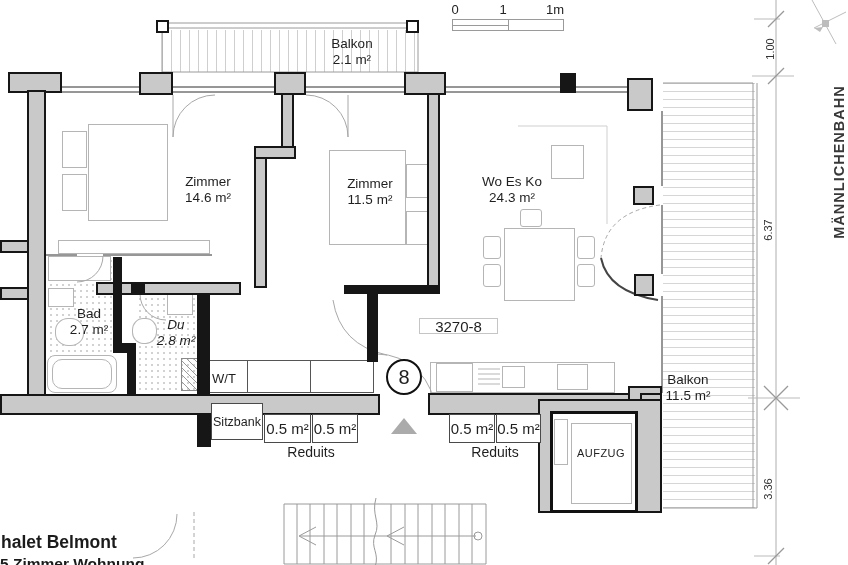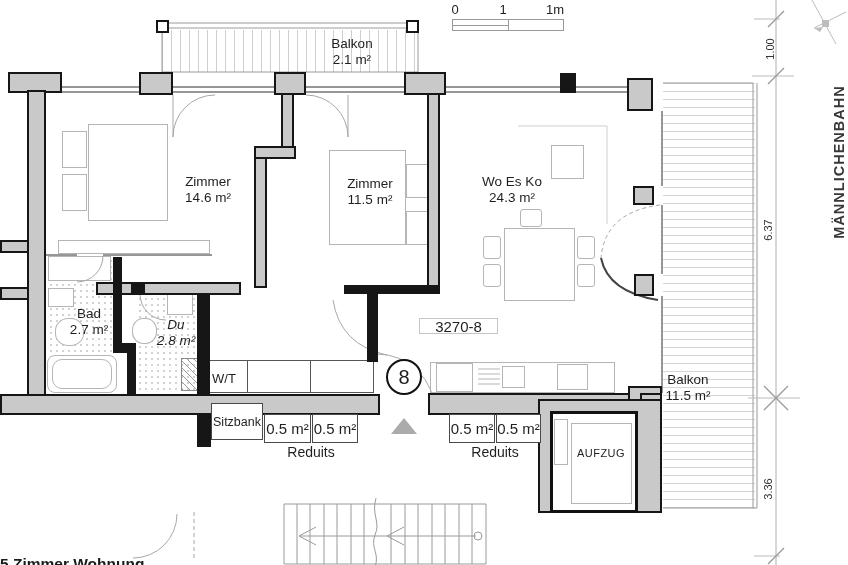--- a/index.html
+++ b/index.html
@@ -207,15 +207,16 @@
     <span>8</span>
   </div>
   <div class="abs" style="left:391px;top:418px;width:0;height:0;border-left:13px solid transparent;border-right:13px solid transparent;border-bottom:16px solid #ababab;"></div>
 
   <div class="dim" style="left:770px;top:49px;">1.00</div>
   <div class="dim" style="left:768px;top:230px;">6.37</div>
   <div class="dim" style="left:768px;top:489px;">3.36</div>
 
   <div class="abs" style="left:839px;top:162px;transform:translate(-50%,-50%) rotate(-90deg);white-space:nowrap;font-size:14.5px;font-weight:bold;letter-spacing:1px;color:#383838;">MÄNNLICHENBAHN</div>
 
+  <div class="abs" style="left:1px;top:532px;font-size:17.5px;font-weight:bold;color:#1b1b1b;">halet Belmont</div>
   <div class="abs" style="left:0px;top:555px;font-size:15.5px;font-weight:bold;color:#1b1b1b;">5 Zimmer Wohnung</div>
 
 </div>
 
 </body></html>

